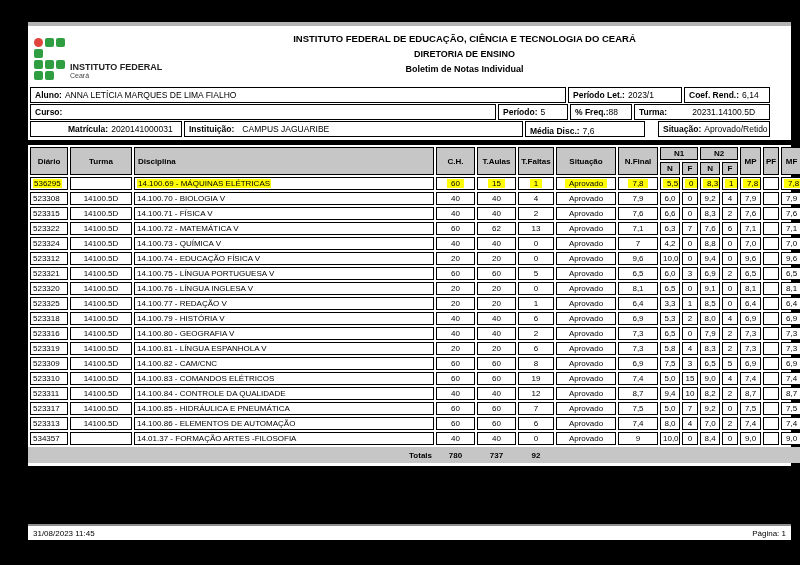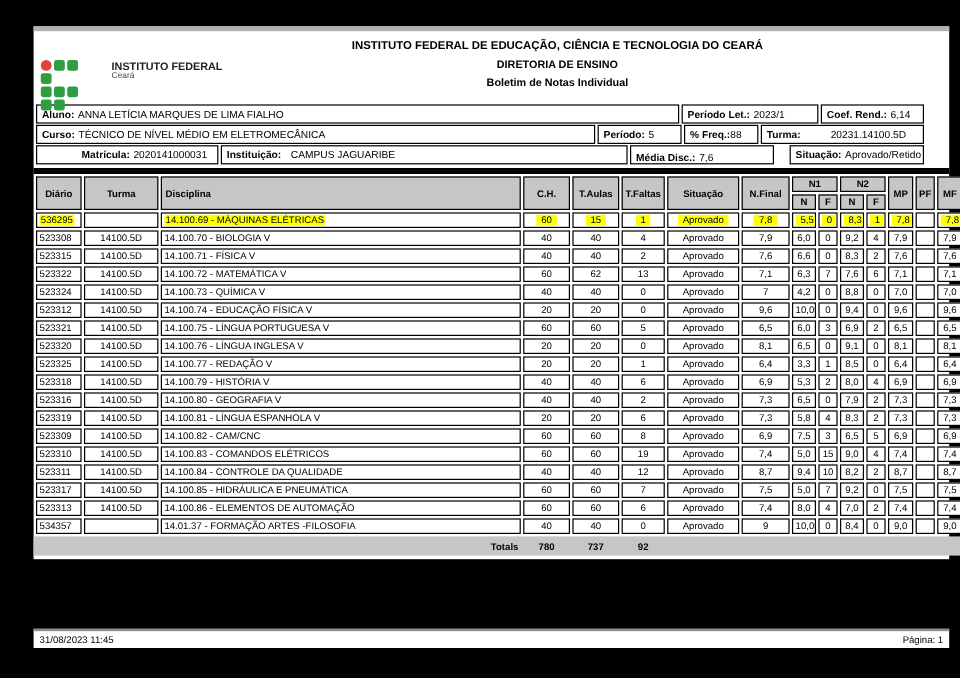--- a/index.html
+++ b/index.html
@@ -8,21 +8,21 @@
     font-family:"Liberation Sans", sans-serif;
     position:relative; overflow:hidden; color:#000;
   }
   .page {
     position:absolute; left:28px; top:22px; width:763px;
     background:#fff; border-top:4px solid #b3b3b3;
     padding-bottom:3px;
   }
   
   .doc-header { position:relative; height:60px; }
-  .logo { position:absolute; left:6px; top:24px; display:flex; align-items:flex-start;gap:23px; }
+  .logo { position:absolute; left:6px; top:12px; display:flex; align-items:flex-end; }
   .logo-grid { display:grid; grid-template-columns:repeat(3,9px); grid-auto-rows:9px; gap:2px; }
   .sq { background:#2f9e41; border-radius:2px; }
   .sq.red { background:#e0443d; border-radius:50%; }
   .sq.empty { background:transparent; }
   .logo-text { margin-left:5px; padding-bottom:1px; }
   .logo-title { font-size:9px; font-weight:bold; color:#222; white-space:nowrap; }
   .logo-sub { font-size:7px; color:#444; }
   .titles { position:absolute; left:110px; right:0; top:7px; text-align:center; }
   .t1 { font-size:9.5px; font-weight:bold; margin-bottom:5px; }
   .t2 { font-size:9px; font-weight:bold; margin-bottom:5px; }
@@ -118,21 +118,20 @@
         <span class="val">2023/1</span>
       </div>
       <div class="icell c-coef">
         <span class="lbl">Coef. Rend.:</span>
         <span class="val">6,14</span>
       </div>
     </div>
     <div class="irow">
       <div class="icell c-curso">
         <span class="lbl">Curso:</span>
-        <span class="val">TÉCNICO DE NÍVEL MÉDIO EM ELETROMECÂNICA</span>
       </div>
       <div class="icell c-per">
         <span class="lbl">Período:</span>
         <span class="val">5</span>
       </div>
       <div class="icell c-freq">
         <span class="lbl">% Freq.:</span>
         <span class="val tight">88</span>
       </div>
       <div class="icell c-turma">

